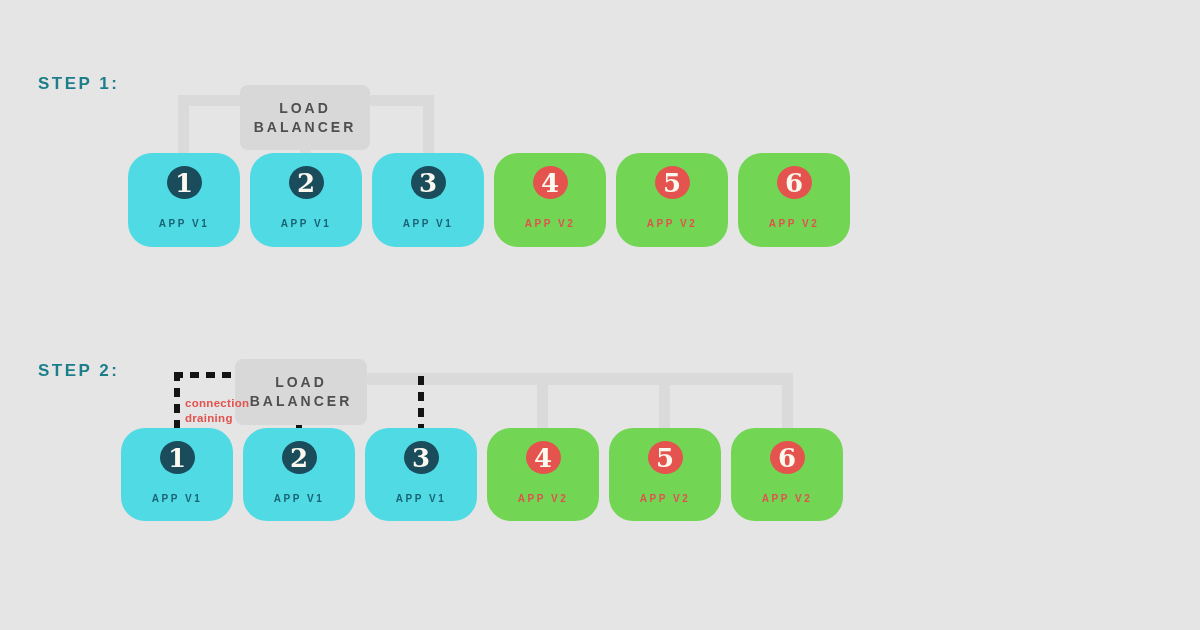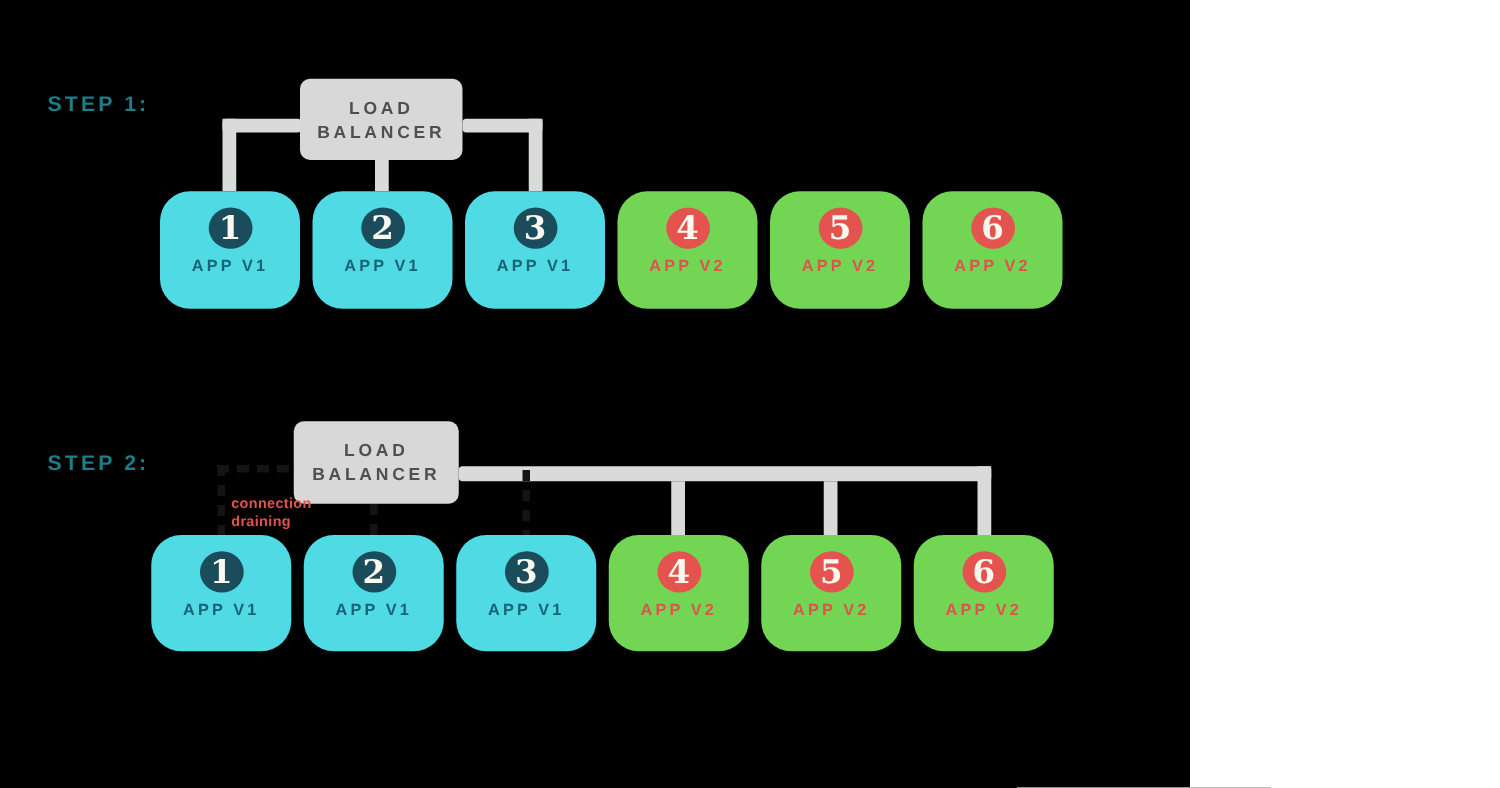--- a/index.html
+++ b/index.html
@@ -1,28 +1,29 @@
 <!DOCTYPE html>
 <html><head>
 <meta charset="utf-8">
 <style>
   html,body{margin:0;padding:0;background:#ffffff;}
   .canvas{
-    position:relative;width:952px;height:630px;background:#000000;overflow:hidden;
+    position:relative;width:1200px;height:630px;background:#e5e5e5;overflow:hidden;
     font-family:"Liberation Sans",sans-serif;
   }
   .step-label{
     position:absolute;font-size:17px;font-weight:bold;letter-spacing:2.5px;
     color:#1b7e89;
   }
   .lb-box{
     position:absolute;background:#d8d8d8;border-radius:8px;
     display:flex;flex-direction:column;align-items:center;justify-content:center;
     color:#4f4f4f;font-weight:bold;font-size:14px;letter-spacing:3px;line-height:19px;
     text-align:center;
+    margin-top:22px;
   }
   .conn{position:absolute;background:#dadada;}
   .conn.rt{border-radius:3px;}
   .dash-v{position:absolute;width:6px;
     background:repeating-linear-gradient(180deg,#141414 0 9px,transparent 9px 16px);}
   .dash-h{position:absolute;height:6px;
     background:repeating-linear-gradient(90deg,#141414 0 9px,transparent 9px 16px);}
   .note{
     position:absolute;color:#e2524e;font-size:11.5px;font-weight:bold;
     line-height:15px;letter-spacing:0.3px;
@@ -37,21 +38,21 @@
   .server.v1{background:#4fdae4;}
   .server.v2{background:#72d654;}
   .num-circle{
     width:35px;height:33px;border-radius:50%;margin-top:13px;
     display:flex;align-items:center;justify-content:center;
     font-family:"DejaVu Serif",serif;font-weight:bold;font-size:26px;color:#fbf9ef;
   }
   .v1 .num-circle{background:#1a4c5c;}
   .v2 .num-circle{background:#e5534f;}
   .app-label{
-    margin-top:6px;font-size:13px;font-weight:bold;letter-spacing:2.5px;
+    margin-top:19px;font-size:10px;font-weight:bold;letter-spacing:2.5px;
   }
   .v1 .app-label{color:#1a6375;}
   .v2 .app-label{color:#e0524e;}
 </style>
 </head>
 <body>
 
 <div class="canvas">
 
   <div class="step-label" style="left:38px;top:74px;">STEP 1:</div>

